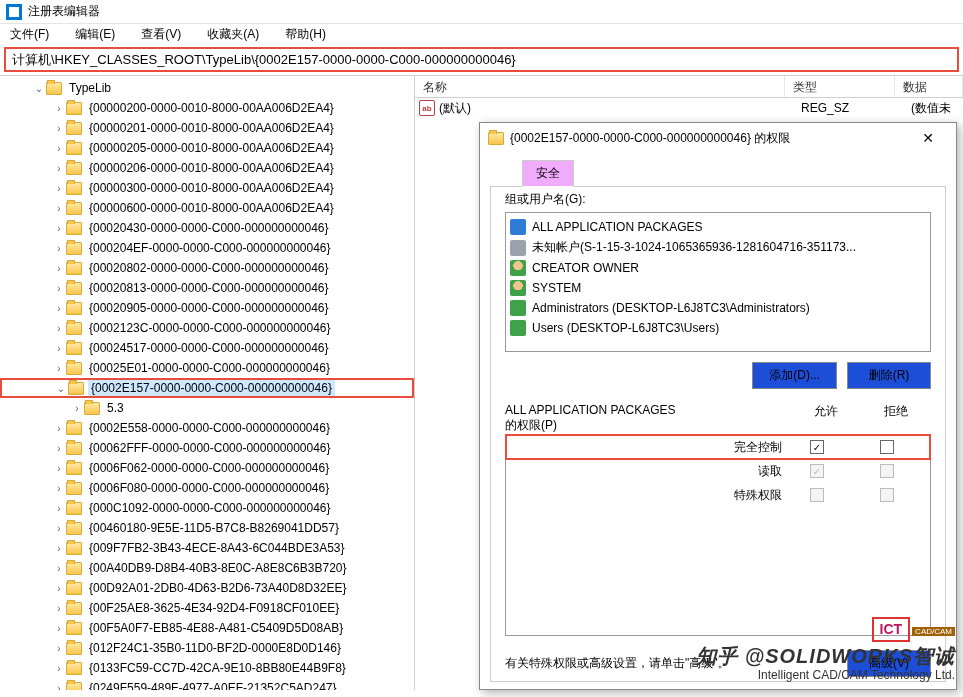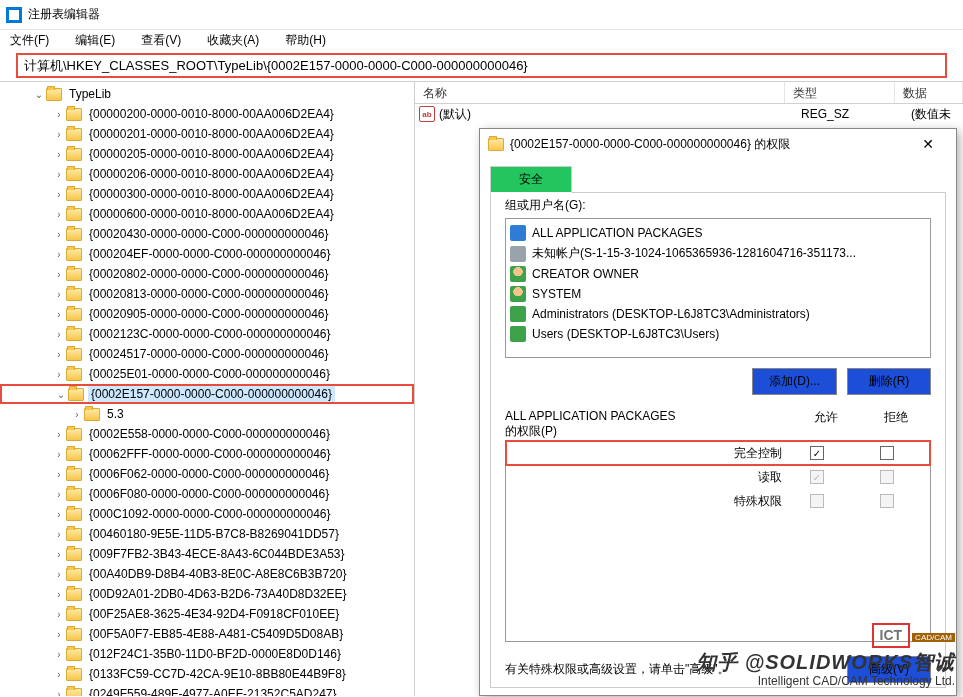--- a/index.html
+++ b/index.html
@@ -1,29 +1,29 @@
 <!DOCTYPE html>
 <html><head>
 <meta charset="utf-8">
 <style>
 * { box-sizing: border-box; margin: 0; padding: 0; font-family: "Segoe UI", "Microsoft YaHei", sans-serif; font-size: 12px; }
 body { background: #fff; width: 963px; height: 697px; overflow: hidden; position: relative; }
 
 
-.titlebar { height: 30px; background: #fff; display: flex; align-items: center; padding: 0 6px; border-bottom: 1px solid #e5e5e5; }
+.titlebar { height: 24px; background: #fff; display: flex; align-items: center; padding: 0 6px; border-bottom: 1px solid #e5e5e5; }
 .titlebar .icon-regedit { width: 16px; height: 16px; background: #0078d7; position: relative; margin-right: 6px; }
 .titlebar .icon-regedit::after { content:""; position:absolute; inset:3px; background:#fff; }
 .titlebar-title { color:#000; }
 
 
 .menubar { height: 20px; display:flex; align-items:center; padding: 0 4px; gap: 14px; }
 .menubar span { padding: 2px 6px; cursor: default; }
 
 
-.addressbar-wrap { padding: 3px 16px; }
+.addressbar-wrap { padding: 3px 4px; }
 .addressbar { width: 100%; border: 2px solid #e74c3c; padding: 3px 6px; font-size: 13px; background:#fff; }
 
 
 .main { display:flex; height: calc(697px - 30px - 20px - 32px); border-top: 1px solid #d0d0d0; }
 .tree-pane { width: 415px; overflow: auto; border-right: 1px solid #d0d0d0; padding-top: 2px; }
 .list-pane { flex:1; position: relative; }
 
 
 .tree { list-style:none; }
 .tree-row { display:flex; align-items:center; height: 20px; white-space: nowrap; padding-left: 4px; }
@@ -47,21 +47,21 @@
 .list-row { display:flex; align-items:center; height: 20px; justify-content: center; }
 .ab-icon { width:16px; height:16px; border:1px solid #c04040; background:#fff; color:#c04040; font-size:8px; display:flex; align-items:center; justify-content:center; margin: 0 4px; border-radius:2px; font-weight:bold; }
 
 
 .dialog { position:absolute; left: 64px; top: 46px; width: 478px; height: 568px; background:#fff; border:1px solid #888; box-shadow: 3px 3px 10px rgba(0,0,0,.3); display:flex; flex-direction:column; }
 .dlg-title { height: 30px; display:flex; align-items:center; padding: 0 8px; }
 .dlg-title .folder-icon { margin-right:6px; }
 .dlg-title .title-text { flex:1; font-size:12px; }
 .dlg-close { width: 40px; text-align:center; font-size:14px; }
 .dlg-body { flex:1; padding: 6px 10px 10px 10px; }
-.tab { display:inline-block; border:1px solid #ccc; border-bottom:1px solid #fff; padding:4px 28px; background:#22c55e; position:relative; top:1px; }
+.tab { display:inline-block; border:1px solid #ccc; border-bottom:1px solid #fff; padding:4px 13px; background:#f0abfc; position:relative; top:1px;margin-left:32px; }
 .tab-panel { border:1px solid #ccc; padding: 4px 14px; height: calc(100% - 24px); display:flex; flex-direction:column; }
 .group-label { margin-bottom: 4px; }
 .users-list { border:1px solid #999; height: 140px; overflow:auto; padding:4px 0; }
 .user-row { display:flex; align-items:center; padding:2px 4px; gap:6px; }
 .user-icon { width:16px; height:16px; border-radius:2px; }
 .u-blue { background:#2e7cd6; }
 .u-grey { background:#9aa3ab; }
 .u-green { background:#3ea24a; }
 .u-ghead { background: radial-gradient(circle at 50% 35%, #f2c48c 35%, #3ea24a 36%); }
 .btn-row { display:flex; justify-content:flex-end; gap: 10px; margin: 10px 0 14px; }
@@ -73,21 +73,21 @@
 .perm-row { display:flex; align-items:center; height: 24px; padding: 0 8px; }
 .perm-row .pname { flex:1; }
 .perm-row .pchk { width:70px; display:flex; justify-content:center; }
 .chk { width:14px; height:14px; border:1px solid #666; display:flex; align-items:center; justify-content:center; font-size:10px; background:#fff; }
 .chk.disabled { border-color:#bbb; color:#bbb; background:#f4f4f4; }
 .highlight-row { outline: 2px solid #e74c3c; outline-offset: -1px; }
 .adv-row { display:flex; align-items:center; margin-top: 14px; gap:10px; }
 .adv-row .txt { flex:1; }
 
 .watermark { position:absolute; right: 8px; bottom: 8px; text-align:right; line-height:1.2; pointer-events:none; }
-.ict { display:inline-block; border:2px solid #d33; padding:2px 6px; font-weight:bold; font-size:14px; color:#737373; margin-bottom:2px; }
+.ict { display:inline-block; border:2px solid #d33; padding:2px 6px; font-weight:bold; font-size:14px; color:#be185d; margin-bottom:2px; }
 .wm1 { font-size:20px; font-style:italic; color:#333; font-weight:600; letter-spacing:1px; }
 .wm2 { font-size:12px; color:#333; }
 .cadcam { background:#a16207; color:#fff; font-size:8px; padding:0 3px; margin-left:2px; }
 </style>
 </head>
 <body>
 
 <div class="titlebar">
   <div class="icon-regedit"></div>
   <span class="titlebar-title">注册表编辑器</span>

